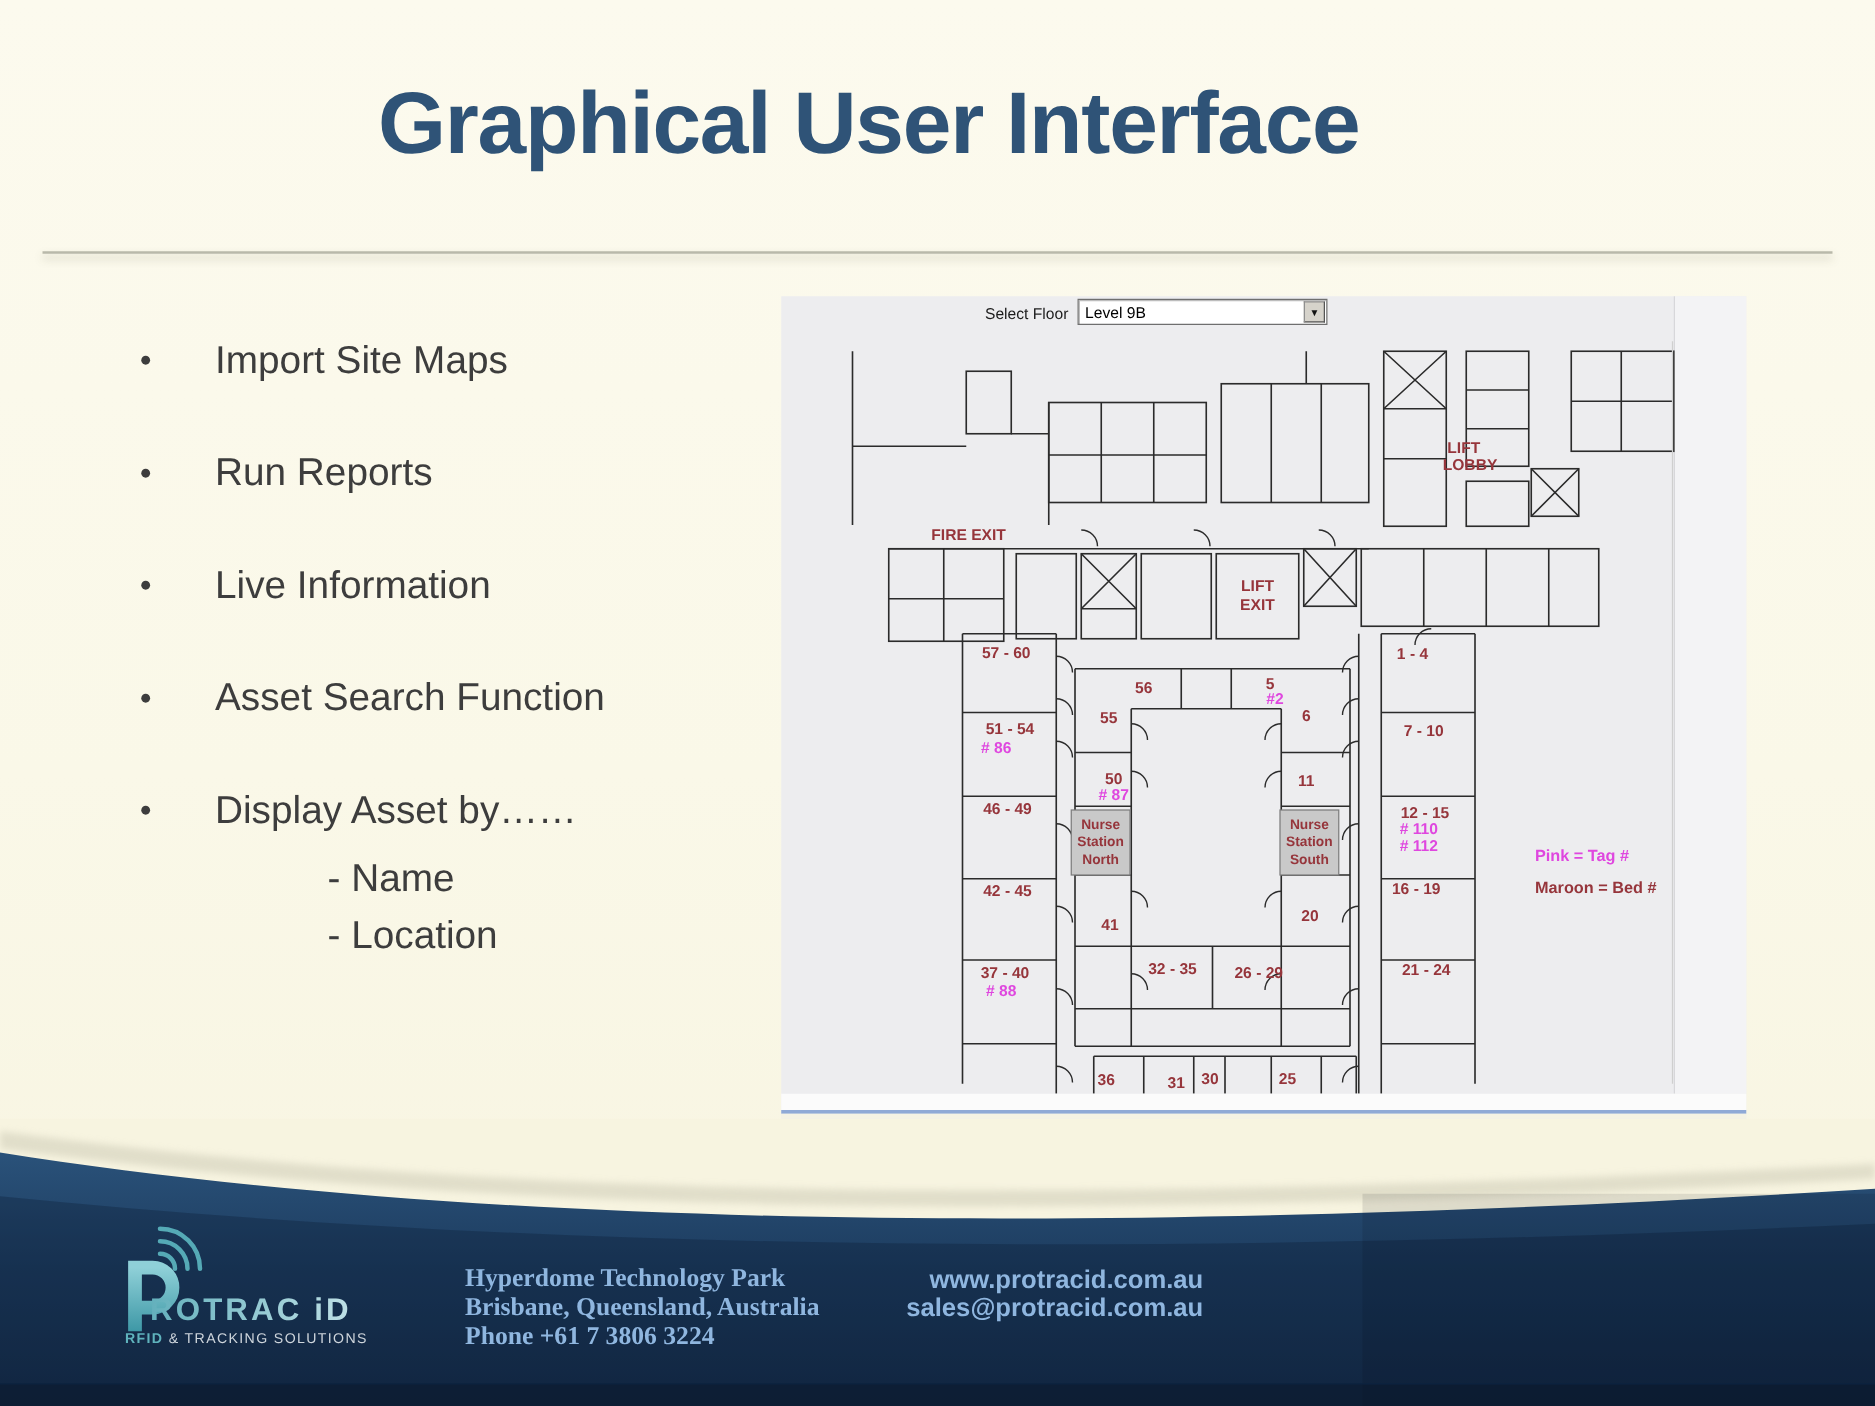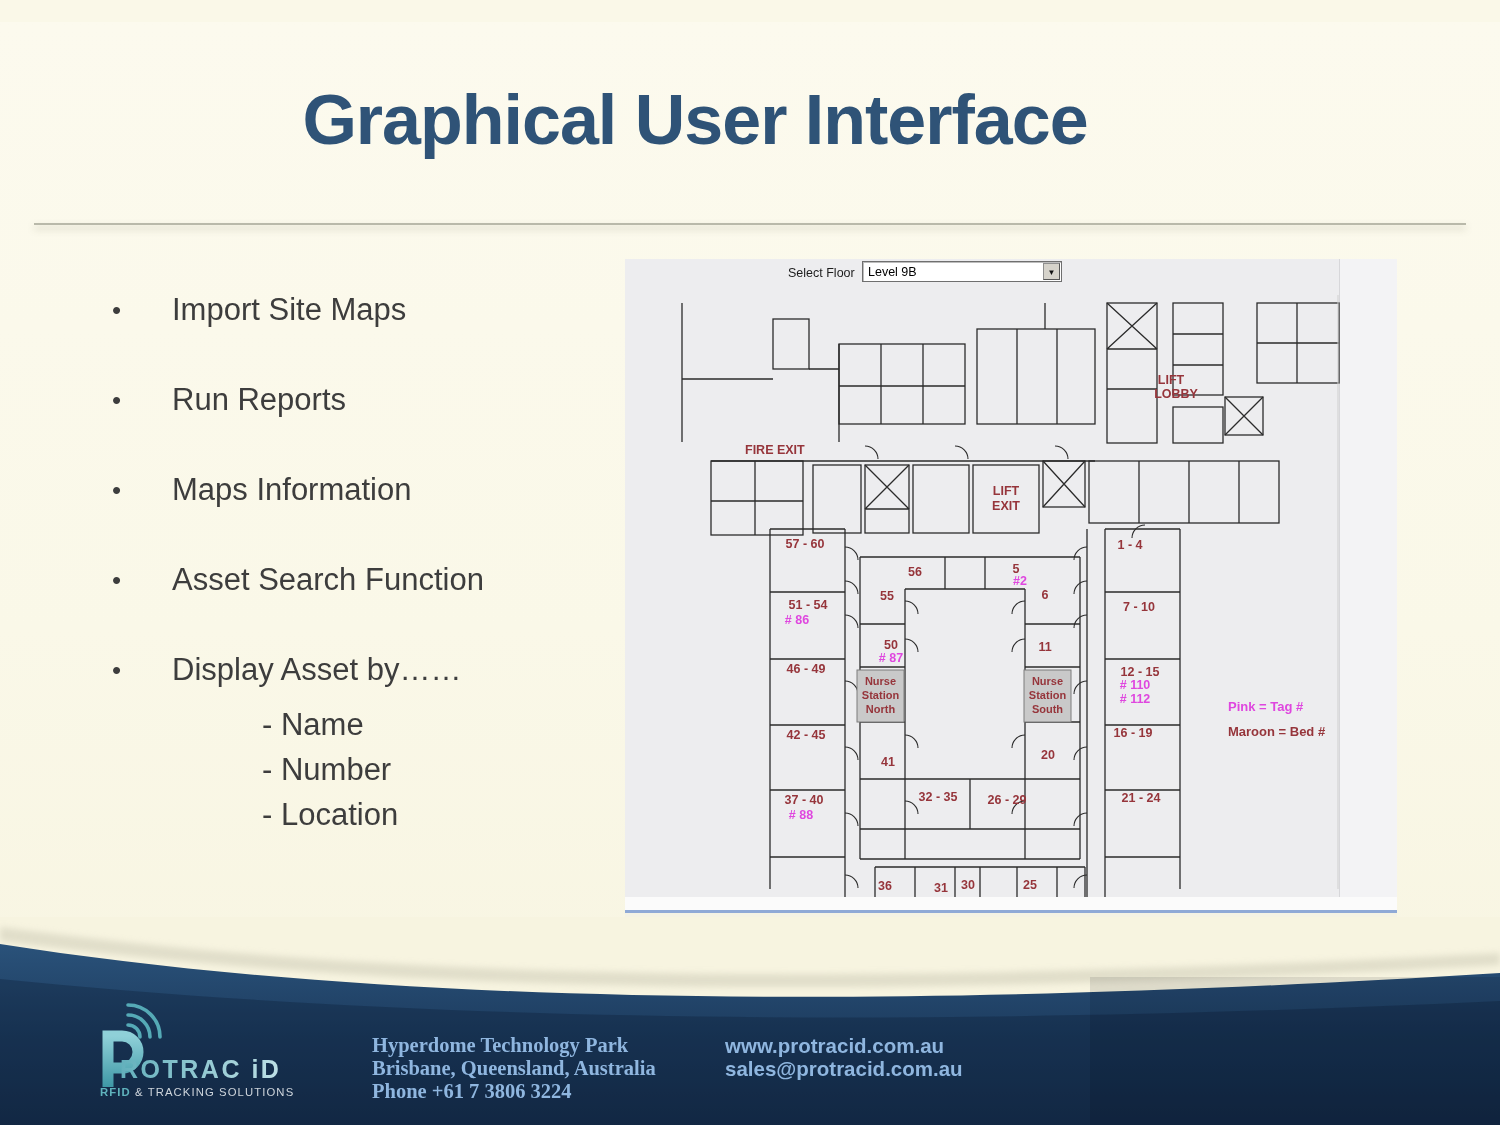--- a/index.html
+++ b/index.html
@@ -1,19 +1,19 @@
 <!DOCTYPE html>
 <html><head>
 <meta charset="utf-8">
 <style>
   html,body{margin:0;padding:0;}
   body{width:1500px;height:1125px;overflow:hidden;position:relative;
        font-family:"Liberation Sans", sans-serif;background:#faf8e8;}
   .slide{position:absolute;inset:0;
-       background:linear-gradient(180deg,#fcfaee 0%,#faf8e8 55%,#f7f4e0 100%);margin-top:22px;}
+       background:linear-gradient(180deg,#fcfaee 0%,#faf8e8 55%,#f7f4e0 100%);}
   .title{position:absolute;top:58px;left:0;width:1390px;text-align:center;
        font-size:70px;font-weight:bold;color:#2f5377;letter-spacing:-1px;}
   .divider{position:absolute;top:201px;left:34px;right:34px;height:2px;
        background:#b9b9aa;box-shadow:0 4px 7px rgba(140,140,115,.45);}
   .bullets{position:absolute;left:112px;top:270px;width:480px;}
   .bullet{display:flex;align-items:flex-start;height:46px;margin-bottom:44px;}
   .dot{width:60px;font-size:26px;color:#3d3d3d;padding-top:3px;}
   .btxt{font-size:31px;color:#3d3d3d;text-align:center;}
   .subs{position:absolute;left:262px;top:680px;font-size:31px;color:#3d3d3d;line-height:45px;}
   
@@ -31,55 +31,54 @@
   .plan{position:absolute;left:0;top:30px;}
   .whitestrip{position:absolute;left:0;top:638px;width:100%;height:13px;background:#fbfbfb;}
   .blueline{position:absolute;left:0;top:651px;width:100%;height:3px;background:#8fa9d6;}
   .shotbottom{position:absolute;left:0;top:654px;width:100%;height:4px;background:#f4f2e4;}
   
   .footer{position:absolute;left:0;top:895px;width:1500px;height:230px;}
   .fcurve{position:absolute;left:0;top:0;}
   .addr{position:absolute;left:372px;top:117px;font-size:20.5px;font-weight:bold;
        color:#8fb6df;line-height:23px;font-family:Liberation Serif, serif;}
   .web{position:absolute;left:725px;top:117px;font-size:20.5px;font-weight:bold;
-       color:#8fb6df;line-height:23px;}
+       color:#8fb6df;line-height:23px;text-align:right;}
 </style>
 </head>
 <body>
 
 <div class="slide">
 
   <div class="title">Graphical User Interface</div>
   <div class="divider"></div>
 
   <div class="bullets">
       <div class="bullet">
         <span class="dot">•</span>
         <span class="btxt">Import Site Maps</span>
       </div>
       <div class="bullet">
         <span class="dot">•</span>
         <span class="btxt">Run Reports</span>
       </div>
       <div class="bullet">
         <span class="dot">•</span>
-        <span class="btxt">Maps Information</span>
+        <span class="btxt">Live Information</span>
       </div>
       <div class="bullet">
         <span class="dot">•</span>
         <span class="btxt">Asset Search Function</span>
       </div>
       <div class="bullet">
         <span class="dot">•</span>
         <span class="btxt">Display Asset by……</span>
       </div>
     </div>
   <div class="subs">
       <div>- Name</div>
-      <div>- Number</div>
       <div>- Location</div>
     </div>
 
   <div class="shot">
     <div class="rightstrip"></div>
     <span class="sellab">Select Floor</span>
     <div class="combo">
       <span class="comboval">Level 9B</span>
       <span class="combobtn">
           <span class="arrow">▼</span>

